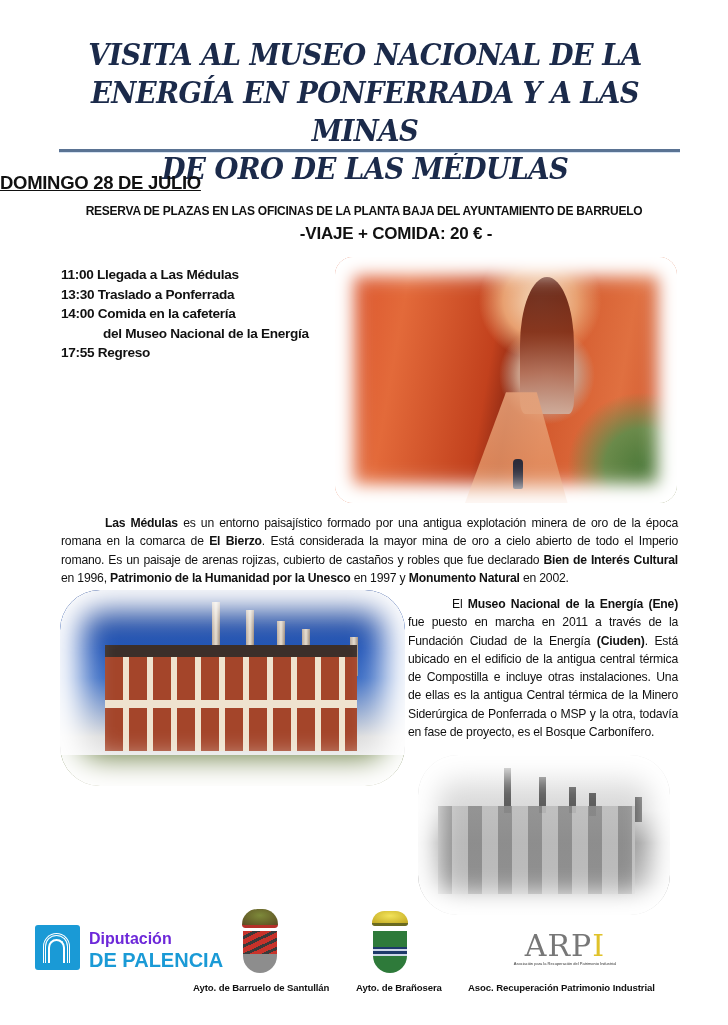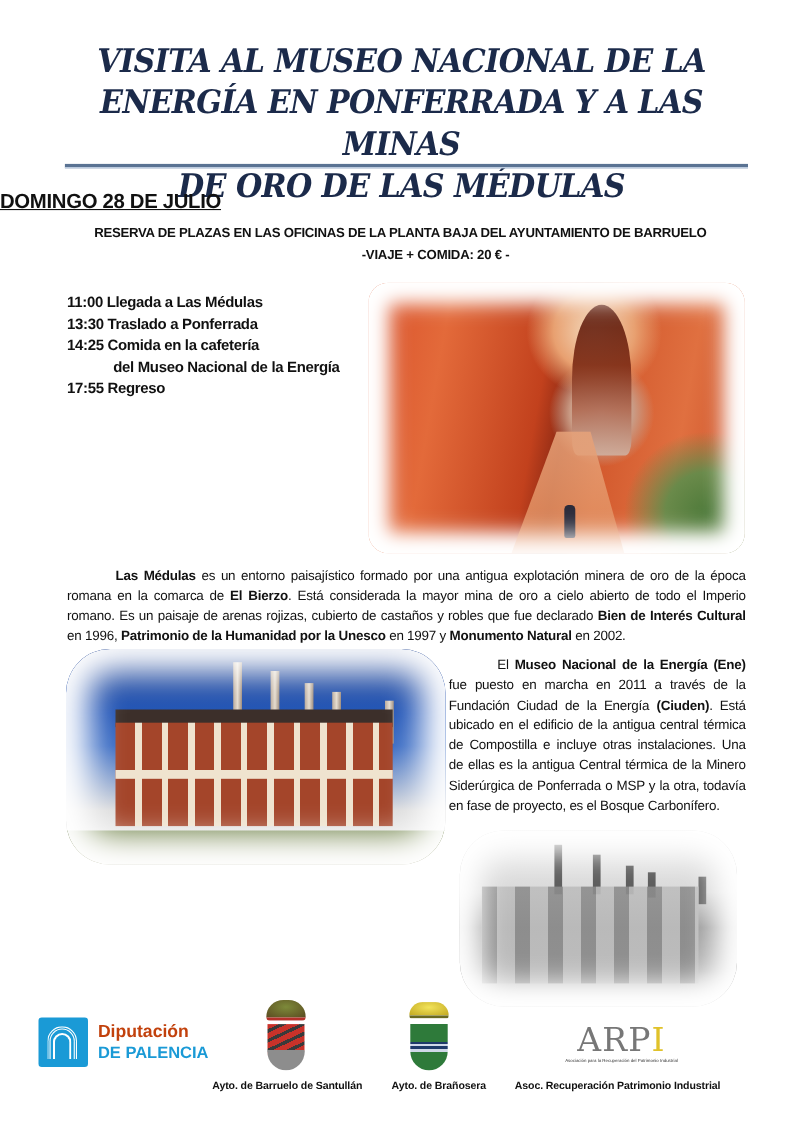--- a/index.html
+++ b/index.html
@@ -9,21 +9,21 @@
 
   .title { left: 40px; top: 36px; width: 650px; text-align: center;
            font-family: "DejaVu Serif", "Liberation Serif", serif; font-style: italic; font-weight: bold;
            color: #1b2a4a; font-size: 29.5px; line-height: 38px; letter-spacing: -0.6px; transform: scaleX(0.93); transform-origin: center top; }
   .rule { left: 59px; top: 149px; width: 621px; height: 3px; background: #5a7393; border-bottom: 1px solid #d5e2f2; }
 
   .date { left: 0; top: 172px; width: 728px; text-align: left; font-weight: bold; font-size: 18.5px;
           text-decoration: underline; letter-spacing: -0.3px; }
   .reserva { left: 0; top: 204px; width: 728px; text-align: center; font-weight: bold; font-size: 12px;
              letter-spacing: -0.25px; }
-  .precio { left: 0; top: 224px; width: 728px; text-align: center; font-weight: bold; font-size: 12px;
+  .precio { left: 0; top: 224px; width: 728px; text-align: center; font-weight: bold; font-size: 17px;
             letter-spacing: -0.2px; padding-left: 64px; box-sizing: border-box; }
 
   .schedule { left: 61px; top: 265px; font-weight: bold; font-size: 13.6px; line-height: 19.6px; letter-spacing: -0.3px; }
   .schedule .row { white-space: nowrap; }
   .schedule .indent { padding-left: 42px; }
 
   .photo-medulas { left: 335px; top: 257px; width: 342px; height: 246px; border-radius: 18px; overflow: hidden;
       background:
         radial-gradient(ellipse 18% 24% at 60% 18%, #f4dcc0 0%, #e8a070 60%, transparent 100%),
         radial-gradient(ellipse 14% 20% at 62% 48%, #d8c8c0 0%, #c99c86 60%, transparent 100%),
@@ -56,22 +56,22 @@
   .photo-vieja { left: 418px; top: 755px; width: 252px; height: 160px; border-radius: 40px; overflow: hidden;
       background: linear-gradient(180deg, #f2f2f2 0%, #d8d8d8 35%, #9a9a9a 55%, #b5b5b5 80%, #eee 100%); }
   .photo-vieja .bldg { position: absolute; left: 8%; top: 32%; width: 78%; height: 55%;
       background: repeating-linear-gradient(90deg, #8c8c8c 0 14px, #bdbdbd 14px 30px); opacity: .9; }
   .photo-vieja .chimney { position: absolute; width: 7px; background: #5e5e5e; }
 
   .logo-dip { left: 35px; top: 925px; }
   .dip-square { position: absolute; left: 0; top: 0; width: 45px; height: 45px; background: #1a9ad6; border-radius: 3px; }
   .dip-arch { position: absolute; left: 8px; top: 8px; width: 27px; height: 30px; border: 3px double #fff; border-bottom: none; border-radius: 14px 14px 0 0; box-sizing: border-box; }
   .dip-arch2 { position: absolute; left: 13px; top: 14px; width: 17px; height: 24px; border: 2px double #fff; border-bottom: none; border-radius: 9px 9px 0 0; box-sizing: border-box; }
-  .dip-t1 { position: absolute; left: 54px; top: 5px; font-weight: bold; font-size: 16px; color: #c2410c; white-space: nowrap; }
-  .dip-t2 { position: absolute; left: 54px; top: 24px; font-weight: bold; font-size: 15px; color: #1a9ad6; white-space: nowrap; }
+  .dip-t1 { position: absolute; left: 54px; top: 5px; font-weight: bold; font-size: 16px; color: #6d28d9; white-space: nowrap; }
+  .dip-t2 { position: absolute; left: 54px; top: 24px; font-weight: bold; font-size: 20px; color: #1a9ad6; white-space: nowrap; }
 
   .shield { position: absolute; width: 34px; height: 42px; border-radius: 0 0 17px 17px; overflow: hidden; }
   .crown { position: absolute; width: 36px; height: 16px; border-radius: 18px 18px 4px 4px; }
   .coat-barruelo { left: 240px; top: 907px; width: 40px; height: 70px; }
   .coat-barruelo .crown { left: 2px; top: 2px; background: radial-gradient(ellipse at 50% 40%, #7d8a3a, #5a4a20); border-bottom: 3px solid #b5302a; }
   .coat-barruelo .shield { left: 3px; top: 24px;
       background: linear-gradient(180deg, transparent 0 55%, #8d8d8d 55% 100%),
                   repeating-linear-gradient(-25deg, #c8322a 0 5px, #3a3a3a 5px 8px); }
   .coat-branosera { left: 370px; top: 907px; width: 40px; height: 70px; }
   .coat-branosera .crown { left: 2px; top: 4px; background: radial-gradient(ellipse at 50% 40%, #f2e35a, #c2a820); border-bottom: 3px solid #6a6a20; height: 12px; }
@@ -98,21 +98,21 @@
 </div>
 <div class="abs rule"></div>
 
 <div class="abs date">DOMINGO 28 DE JULIO</div>
 <div class="abs reserva">RESERVA DE PLAZAS  EN LAS OFICINAS DE LA PLANTA BAJA DEL AYUNTAMIENTO DE BARRUELO</div>
 <div class="abs precio">-VIAJE + COMIDA: 20 € -</div>
 
 <div class="abs schedule">
   <div class="row">11:00 Llegada a Las Médulas</div>
   <div class="row">13:30 Traslado a Ponferrada</div>
-  <div class="row">14:25 Comida en la cafetería</div>
+  <div class="row">14:00 Comida en la cafetería</div>
   <div class="row indent">del  Museo Nacional de la Energía</div>
   <div class="row">17:55 Regreso</div>
 </div>
 
 <div class="abs photo-medulas">
   <div class="arch"></div>
   <div class="path"></div>
   <div class="hiker"></div>
   <div class="photo-fade"></div>
 </div>

